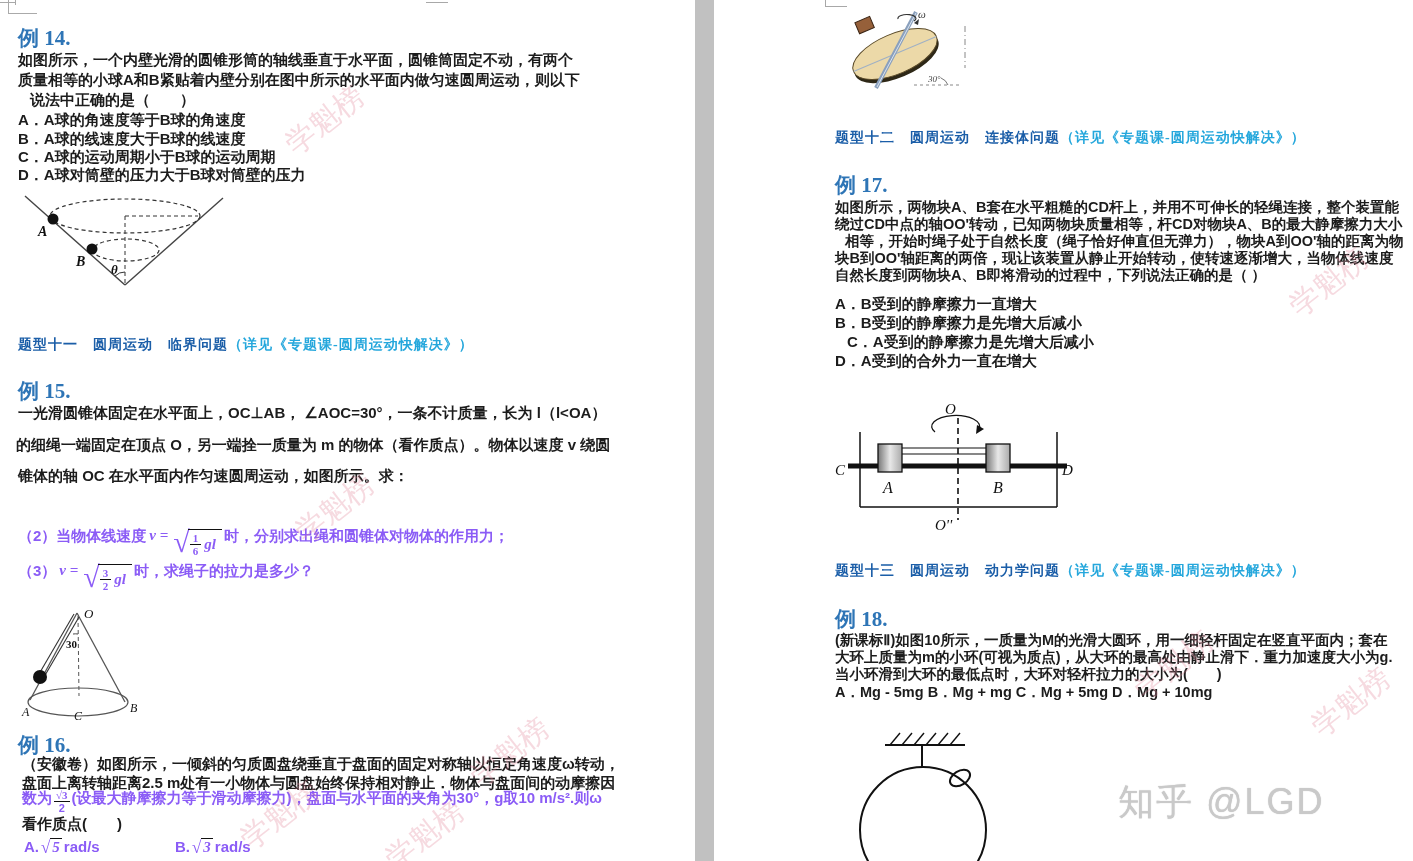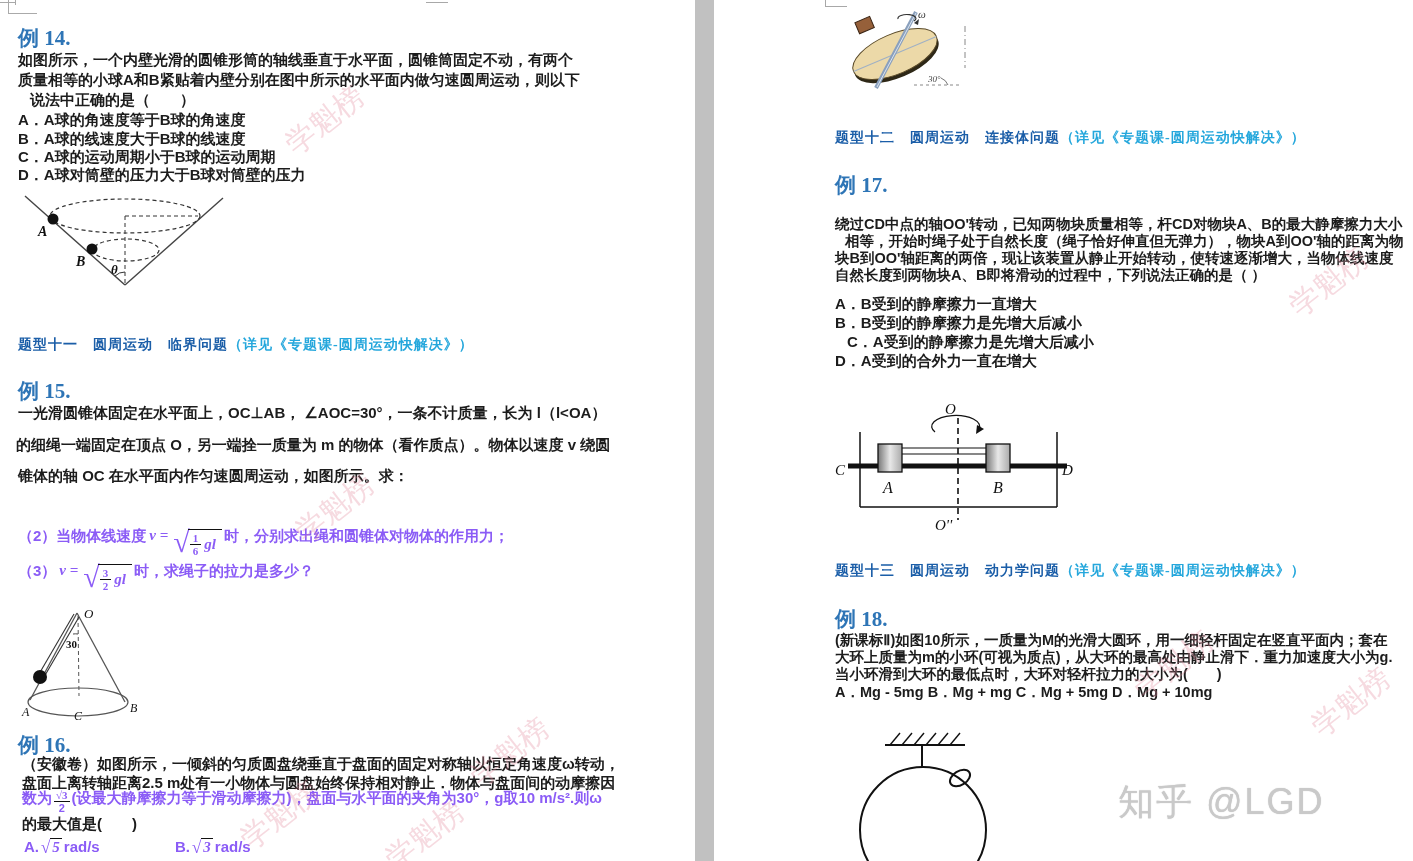--- a/index.html
+++ b/index.html
@@ -146,21 +146,21 @@
     <div class="bline" style="left:22px;top:755px;">（安徽卷）如图所示，一倾斜的匀质圆盘绕垂直于盘面的固定对称轴以恒定角速度ω转动，</div>
     <div class="bline" style="left:22px;top:774px;">盘面上离转轴距离2.5 m处有一小物体与圆盘始终保持相对静止．物体与盘面间的动摩擦因</div>
     <div class="fline" style="left:22px;top:789px;height:28px;">
       <span>数为</span>
       <span class="ifrac">
         <span class="num">√3</span>
         <span class="den">2</span>
       </span>
       <span>(设最大静摩擦力等于滑动摩擦力)，盘面与水平面的夹角为30°，g取10 m/s².则ω</span>
     </div>
-    <div class="bline" style="left:22px;top:815px;">的最大值是(　　)</div>
+    <div class="bline" style="left:22px;top:815px;">看作质点(　　)</div>
 
     <div class="fline" style="left:24px;top:838px;">
       <span>A.</span>
       <span class="sq">
           <span class="sgn">√</span>
           <span class="ov">5</span>
         </span>
       <span>rad/s</span>
     </div>
     <div class="fline" style="left:175px;top:838px;">
@@ -204,20 +204,21 @@
       <path d="M 110 79 A 12 12 0 0 0 103 72" fill="none" stroke="#666" stroke-width="0.9"></path>
       <text x="90" y="76" font-size="9" font-style="italic" fill="#444">30°</text>
       <line x1="127" y1="20" x2="127" y2="62" stroke="#888" stroke-width="1" stroke-dasharray="6,3,1,3"></line>
     </svg>
 
     <div class="sec-title" style="left:121px;top:129px;">
       <span class="t">题型十二　圆周运动　连接体问题</span><span class="r">（详见《专题课-圆周运动快解决》）</span>
     </div>
 
     <div class="ex-title" style="left:121px;top:171px;">例 17.</div>
+    <div class="bline sm" style="left:121px;top:198px;">如图所示，两物块A、B套在水平粗糙的CD杆上，并用不可伸长的轻绳连接，整个装置能</div>
     <div class="bline sm" style="left:121px;top:215px;">绕过CD中点的轴OO'转动，已知两物块质量相等，杆CD对物块A、B的最大静摩擦力大小</div>
     <div class="bline sm" style="left:131px;top:232px;">相等，开始时绳子处于自然长度（绳子恰好伸直但无弹力），物块A到OO'轴的距离为物</div>
     <div class="bline sm" style="left:121px;top:249px;">块B到OO'轴距离的两倍，现让该装置从静止开始转动，使转速逐渐增大，当物体线速度</div>
     <div class="bline sm" style="left:121px;top:266px;">自然长度到两物块A、B即将滑动的过程中，下列说法正确的是（ ）</div>
     <div class="bline" style="left:121px;top:295px;">A．B受到的静摩擦力一直增大</div>
     <div class="bline" style="left:121px;top:314px;">B．B受到的静摩擦力是先增大后减小</div>
     <div class="bline" style="left:133px;top:333px;">C．A受到的静摩擦力是先增大后减小</div>
     <div class="bline" style="left:121px;top:352px;">D．A受到的合外力一直在增大</div>
 
     <svg style="left:119px;top:398px;" width="245" height="135" viewBox="0 0 245 135">

